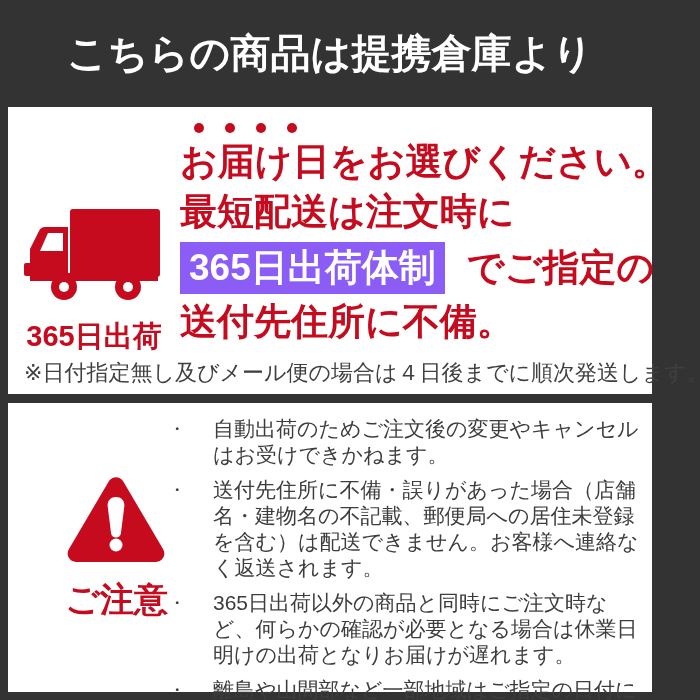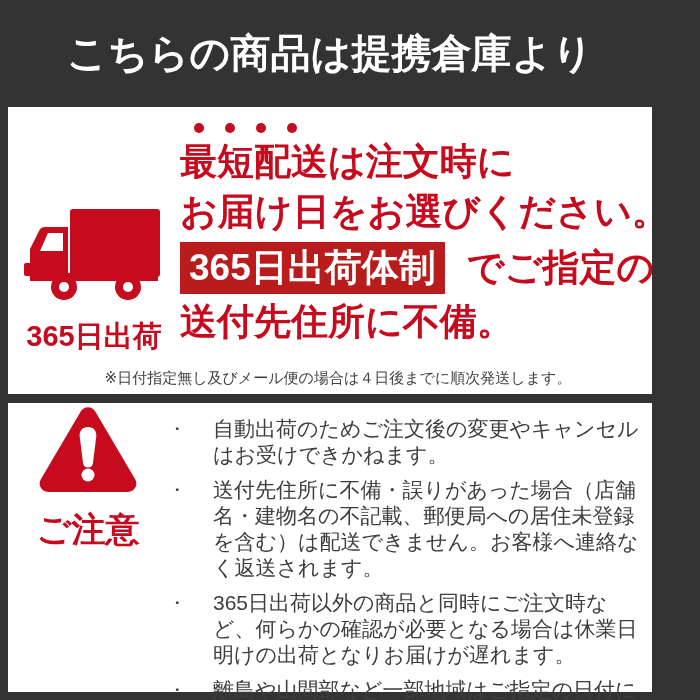--- a/index.html
+++ b/index.html
@@ -35,33 +35,33 @@
 
   
   .right-col{margin-left:172px;padding-top:12px;}
   .dots{height:12px;display:flex;gap:21px;margin:4px 0 2px 14px;}
   .dot{width:10px;height:10px;border-radius:50%;background:#c60b1e;}
   .heading{
     color:#c60b1e;font-weight:bold;font-size:37px;line-height:50px;white-space:nowrap;
   }
   .boxline{display:flex;align-items:center;margin:5px 0 3px 0;}
   .highlight{
-    background:#b91c1c;color:#ffffff;font-weight:bold;font-size:37px;
+    background:#8b5cf6;color:#ffffff;font-weight:bold;font-size:37px;
     line-height:52px;padding:0 9px;display:inline-block;white-space:nowrap;
   }
   .suffix{margin-left:22px;}
   .note{
     position:absolute;left:16px;right:0;bottom:6px;text-align:center;
-    color:#404040;font-size:15px;font-weight:500;white-space:nowrap;margin-top:12px;
+    color:#404040;font-size:22px;font-weight:500;white-space:nowrap;margin-top:12px;
   }
 
   
   .caution-col{
     width:160px;flex:0 0 160px;display:flex;flex-direction:column;
-    align-items:center;box-sizing:border-box;
+    align-items:flex-end;padding-top:70px;box-sizing:border-box;
   }
   .caution-label{color:#c60b1e;font-weight:bold;font-size:34px;margin-top:8px;white-space:nowrap;}
   .bullets{
     list-style:none;margin:0;padding:13px 8px 0 0;width:520px;
     color:#3d3d3d;font-size:21px;line-height:26px;
   }
   .bullets li{display:flex;margin-bottom:9px;}
   .bullets .marker{flex:0 0 20px;font-size:18px;line-height:26px;}
   .bullets .btext{flex:1;margin-left:25px;}
 </style>
@@ -92,22 +92,22 @@
       <div class="truck-label">365日出荷</div>
     </div>
 
     <div class="right-col">
       <div class="dots">
         <span class="dot"></span>
         <span class="dot"></span>
         <span class="dot"></span>
         <span class="dot"></span>
       </div>
+      <div class="heading">お届け日をお選びください。</div>
       <div class="heading">最短配送は注文時に</div>
-      <div class="heading">お届け日をお選びください。</div>
       <div class="boxline">
         <span class="highlight">365日出荷体制</span>
         <span class="heading suffix">でご指定の</span>
       </div>
       <div class="heading">送付先住所に不備。</div>
     </div>
 
     <div class="note">※日付指定無し及びメール便の場合は４日後までに順次発送します。</div>
   </div>
 

